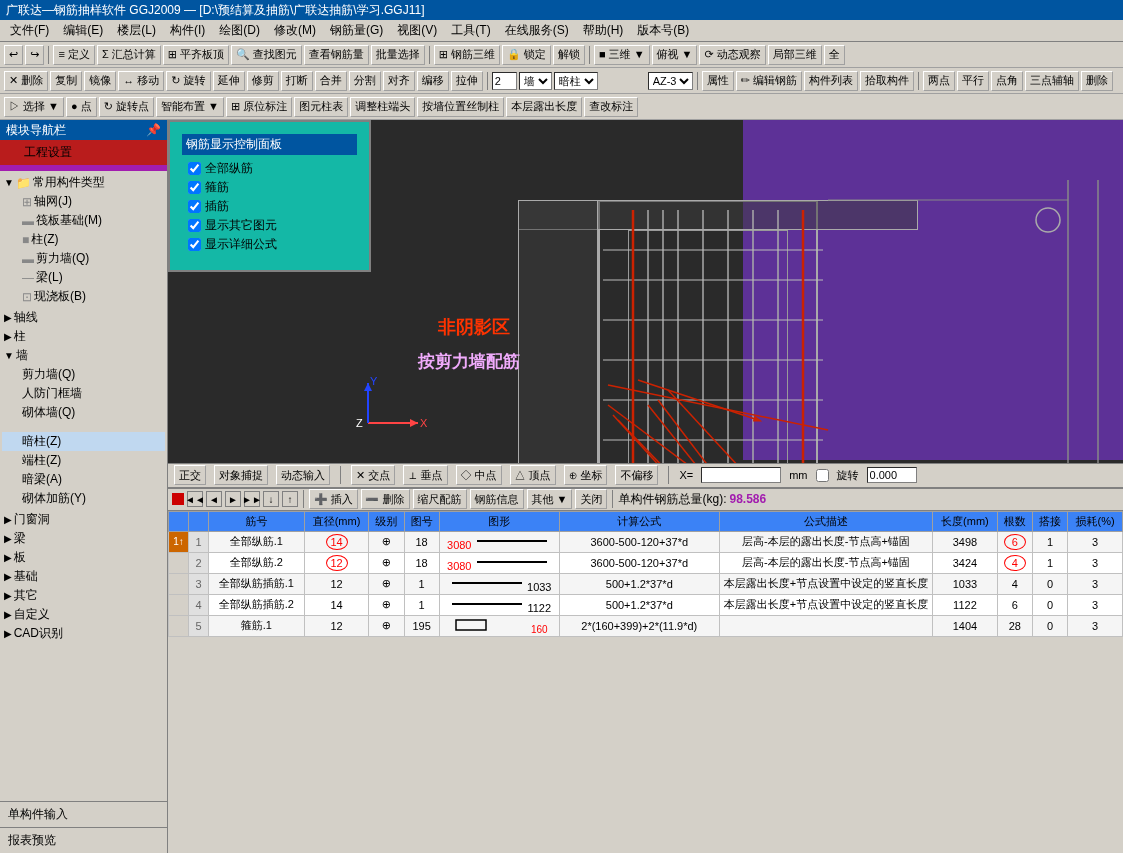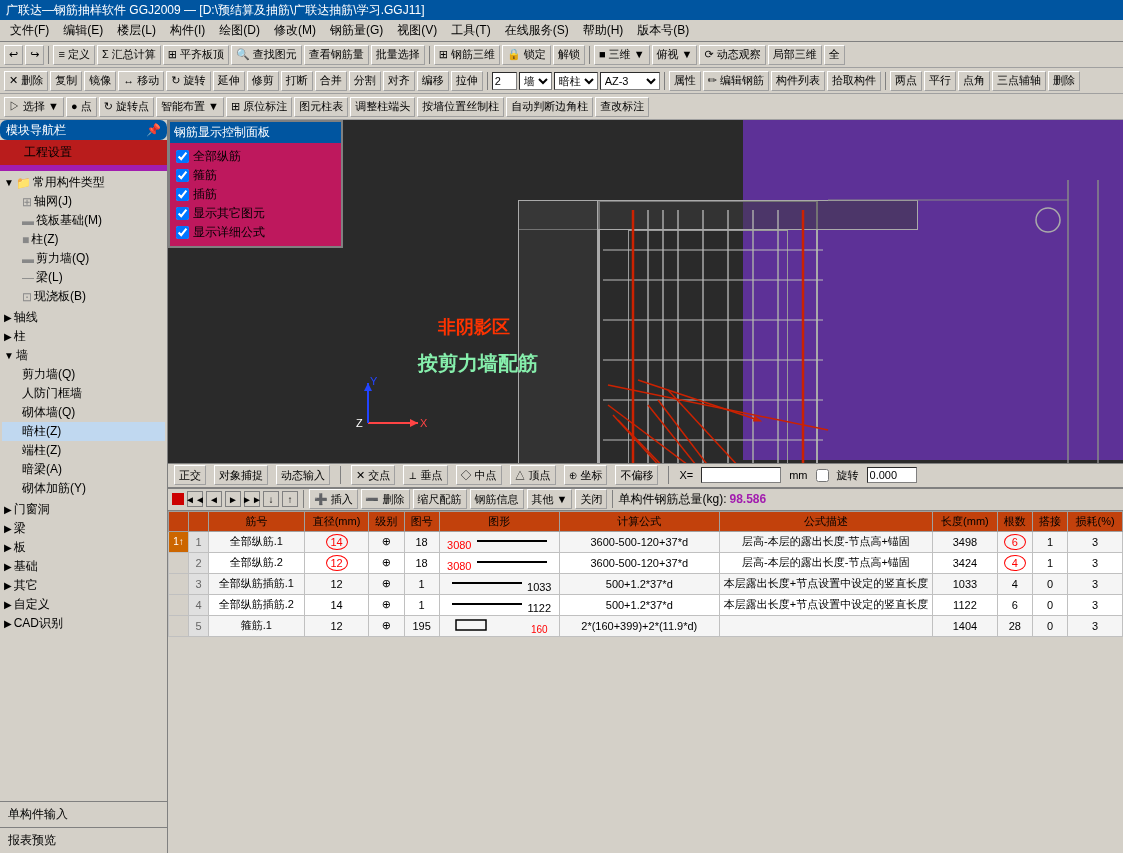--- a/index.html
+++ b/index.html
@@ -14,34 +14,34 @@
 
     
     .toolbar-row { background: #d4d0c8; border-bottom: 1px solid #a0a0a0; padding: 2px 4px; height: 26px; display: flex; align-items: center; gap: 2px; flex-wrap: nowrap; overflow: hidden; }
     .tb-btn { background: #d4d0c8; border: 1px solid #a0a0a0; border-top-color: #fff; border-left-color: #fff; padding: 1px 4px; cursor: pointer; font-size: 11px; white-space: nowrap; height: 20px; display: flex; align-items: center; }
     .tb-sep { width: 1px; height: 18px; background: #808080; margin: 0 2px; }
     .tb-input { border: 1px inset #808080; background: white; height: 18px; padding: 0 2px; font-size: 11px; width: 30px; }
     .tb-select { border: 1px inset #808080; background: white; height: 18px; font-size: 11px; }
 
     
     #main-layout { display: flex; height: calc(853px - 20px - 22px - 26px - 26px - 26px); }
-    #sidebar-header { background: #0055a0; color: white; padding: 2px 6px; font-size: 12px; display: flex; justify-content: space-between; align-items: center; height: 20px; border-radius: 7px; }
+    #sidebar-header { background: #0055a0; color: white; padding: 2px 6px; font-size: 12px; display: flex; justify-content: space-between; align-items: center; height: 20px; }
     #sidebar-content { flex: 1; overflow-y: auto; padding: 2px; }
 
     
     #canvas-area { flex: 1; background: #2a2a2a; position: relative; overflow: hidden; }
 
     
     #steel-panel { position: absolute; top: 0; left: 0; background: #d4d0c8; border: 2px solid #808080; padding: 4px; z-index: 10; width: 170px; }
     #steel-panel-title { background: #0055a0; color: white; font-size: 12px; padding: 2px 4px; margin: -4px -4px 4px -4px; }
     .steel-checkbox { display: flex; gap: 4px; font-size: 12px; padding: 1px 2px; }
     #table-toolbar { background: #d4d0c8; border-bottom: 1px solid #808080; height: 24px; display: flex; align-items: center; padding: 0 4px; gap: 4px; }
     #table-container { flex: 1; overflow-y: auto; }
     table { width: 100%; border-collapse: collapse; font-size: 11px; }
-    table th { background: #c2410c; border: 1px solid #a0a0a0; padding: 2px 4px; text-align: center; white-space: nowrap; font-weight: normal; height: 20px; }
+    table th { background: #3b82f6; border: 1px solid #a0a0a0; padding: 2px 4px; text-align: center; white-space: nowrap; font-weight: normal; height: 20px; }
     table td { border: 1px solid #c0c0c0; padding: 1px 4px; text-align: center; white-space: nowrap; height: 20px; background: white; }
     table tr:nth-child(odd) td { background: #f5f5f5; }
     .row-num { background: #e0e0e0 !important; color: #666; width: 20px; }
     .circle-outline { display: inline-block; width: 22px; height: 16px; border: 1px solid red; border-radius: 50%; text-align: center; line-height: 14px; color: red; font-size: 11px; }
 
     .bottom-status { background: #d4d0c8; height: 24px; display: flex; align-items: center; padding: 0 6px; gap: 8px; font-size: 11px; border-top: 1px solid #808080; }
     .status-input { border: 1px inset #808080; background: white; height: 16px; width: 60px; font-size: 11px; padding: 0 2px; }
 
     .nav-btn { width: 16px; height: 16px; background: #d4d0c8; border: 1px solid #808080; display: flex; align-items: center; justify-content: center; cursor: pointer; font-size: 10px; }
 
@@ -106,21 +106,21 @@
   <button class="tb-btn">编移</button>
   <button class="tb-btn">拉伸</button>
   <div class="tb-sep"></div>
   <input class="tb-input" type="text" value="2" style="width: 25px;">
   <select class="tb-select">
     <option>墙</option>
   </select>
   <select class="tb-select">
     <option>暗柱</option>
   </select>
-  <select class="tb-select" style="width:60px;">
+  <select class="tb-select" style="width:45px;margin-left:48px;">
     <option>AZ-3</option>
   </select>
   <div class="tb-sep"></div>
   <button class="tb-btn">属性</button>
   <button class="tb-btn">✏ 编辑钢筋</button>
   <button class="tb-btn">构件列表</button>
   <button class="tb-btn">拾取构件</button>
   <div class="tb-sep"></div>
   <button class="tb-btn">两点</button>
   <button class="tb-btn">平行</button>
@@ -131,21 +131,21 @@
 
 <div class="toolbar-row">
   <button class="tb-btn">▷ 选择 ▼</button>
   <button class="tb-btn">● 点</button>
   <button class="tb-btn">↻ 旋转点</button>
   <button class="tb-btn">智能布置 ▼</button>
   <button class="tb-btn">⊞ 原位标注</button>
   <button class="tb-btn">图元柱表</button>
   <button class="tb-btn">调整柱端头</button>
   <button class="tb-btn">按墙位置丝制柱</button>
-  <button class="tb-btn">自动判断边角柱</button>
+  <button class="tb-btn">本层露出长度</button>
   <button class="tb-btn">查改标注</button>
 </div>
 
 <div id="main-layout">
 
   <div id="left-panel" style="width:168px; display:flex; flex-direction:column; background:#d4d0c8; border-right:1px solid #808080;">
     <div id="sidebar-header" style="background:#0055a0; color:white; padding:2px 6px; font-size:12px; height:20px; display:flex; justify-content:space-between; align-items:center;">
       <span>模块导航栏</span>
       <span style="cursor:pointer;">📌</span>
     </div>
@@ -191,21 +191,21 @@
       <div style="display:flex; align-items:center; gap:2px; padding:1px 2px; cursor:pointer;">
         <span style="font-size:10px;">▶</span>
         <span>柱</span>
       </div>
       <div style="display:flex; align-items:center; gap:2px; padding:1px 2px; cursor:pointer;">
         <span style="font-size:10px;">▼</span>
         <span>墙</span>
       </div>
       <div style="padding:1px 4px 1px 20px; cursor:pointer;">剪力墙(Q)</div>
       <div style="padding:1px 4px 1px 20px; cursor:pointer;">人防门框墙</div>
-      <div style="padding:1px 4px 1px 20px; cursor:pointer;">砌体墙(Q)</div>
+      <div style="padding:1px 4px 11px 20px; cursor:pointer;">砌体墙(Q)</div>
       <div style="padding:1px 4px 1px 20px; cursor:pointer; background:#c0d8f0;">暗柱(Z)</div>
       <div style="padding:1px 4px 1px 20px; cursor:pointer;">端柱(Z)</div>
       <div style="padding:1px 4px 1px 20px; cursor:pointer;">暗梁(A)</div>
       <div style="padding:1px 4px 1px 20px; cursor:pointer;">砌体加筋(Y)</div>
 
       <div style="display:flex; align-items:center; gap:2px; padding:1px 2px; cursor:pointer; margin-top:2px;">
         <span style="font-size:10px;">▶</span>
         <span>门窗洞</span>
       </div>
       <div style="display:flex; align-items:center; gap:2px; padding:1px 2px; cursor:pointer;">
@@ -235,21 +235,21 @@
     </div>
 
     <div style="border-top:1px solid #808080; padding:4px 8px; cursor:pointer; font-size:12px;">单构件输入</div>
     <div style="border-top:1px solid #808080; padding:4px 8px; cursor:pointer; font-size:12px;">报表预览</div>
   </div>
 
   <div style="flex:1; display:flex; flex-direction:column;">
 
     <div id="canvas-area" style="flex:1; background:#2a2a2a; position:relative; overflow:hidden; min-height:200px;">
 
-      <div id="steel-panel" style="position:absolute; top:0; left:0; background:#be185d; border:2px solid #808080; padding:4px; z-index:10; width:175px;">
+      <div id="steel-panel" style="position:absolute; top:0; left:0; background:#14b8a6; border:2px solid #808080; padding:16px; z-index:10; width:203px;">
         <div id="steel-panel-title" style="background:#0055a0; color:white; font-size:12px; padding:2px 4px; margin:-4px -4px 4px -4px;">钢筋显示控制面板</div>
         <div class="steel-checkbox">
             <input type="checkbox" checked="" style=""> 
             <span>全部纵筋</span>
           </div>
         <div class="steel-checkbox">
             <input type="checkbox" checked="" style=""> 
             <span>箍筋</span>
           </div>
         <div class="steel-checkbox">
@@ -304,21 +304,21 @@
         <line x1="900" y1="60" x2="900" y2="530" stroke="#888" stroke-width="1.5"></line>
         <line x1="930" y1="60" x2="930" y2="530" stroke="#888" stroke-width="1.5"></line>
 
         <circle cx="880" cy="100" r="12" fill="none" stroke="#aaa" stroke-width="1.5"></circle>
         <circle cx="1080" cy="350" r="15" fill="none" stroke="#aaa" stroke-width="1.5"></circle>
 
         <text x="945" y="615" fill="#aaa" font-size="14">4</text>
       </svg>
 
       <div style="position:absolute; top:195px; left:270px; color:#ff3300; font-size:18px; font-weight:bold;">非阴影区</div>
-      <div style="position:absolute; top:230px; left:250px; color:#86efac; font-size:20px; font-weight:bold;">按剪力墙配筋</div>
+      <div style="position:absolute; top:230px; left:250px; color:#f0abfc; font-size:17px; font-weight:bold;">按剪力墙配筋</div>
 
       <svg style="position:absolute; top:0; left:0; width:100%; height:100%; pointer-events:none;">
 
         <line x1="470" y1="260" x2="590" y2="300" stroke="#cc2200" stroke-width="1.5" marker-end="url(#arrowhead)"></line>
         <line x1="500" y1="270" x2="620" y2="400" stroke="#cc2200" stroke-width="1.5"></line>
         <line x1="490" y1="280" x2="650" y2="490" stroke="#cc2200" stroke-width="1.5"></line>
         <line x1="480" y1="285" x2="700" y2="560" stroke="#cc2200" stroke-width="1.5"></line>
         <defs>
           <marker id="arrowhead" markerWidth="6" markerHeight="4" refX="3" refY="2" orient="auto">
             <polygon points="0 0, 6 2, 0 4" fill="#cc2200"></polygon>

